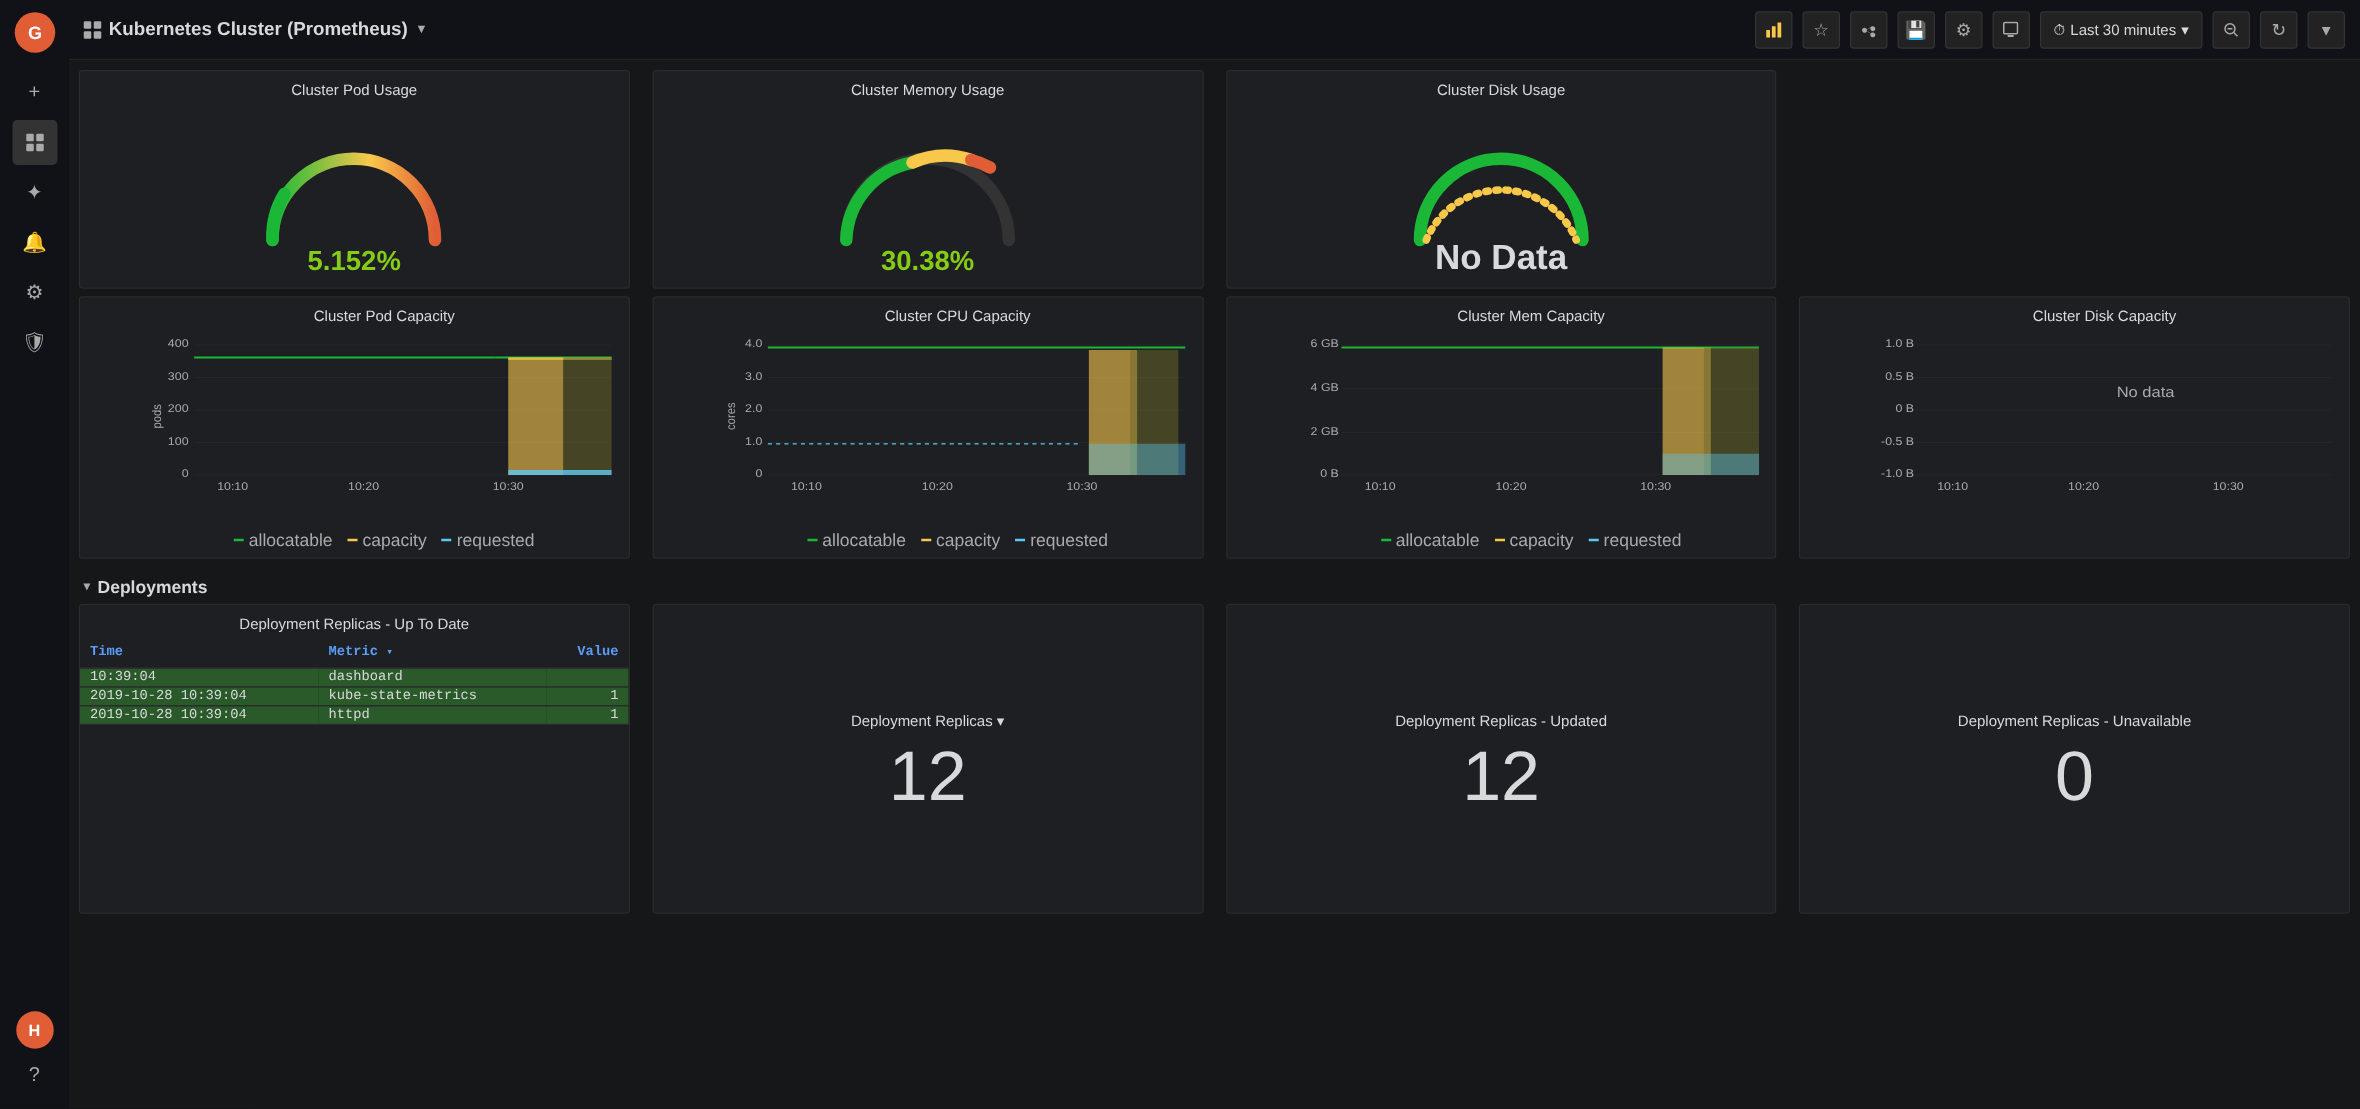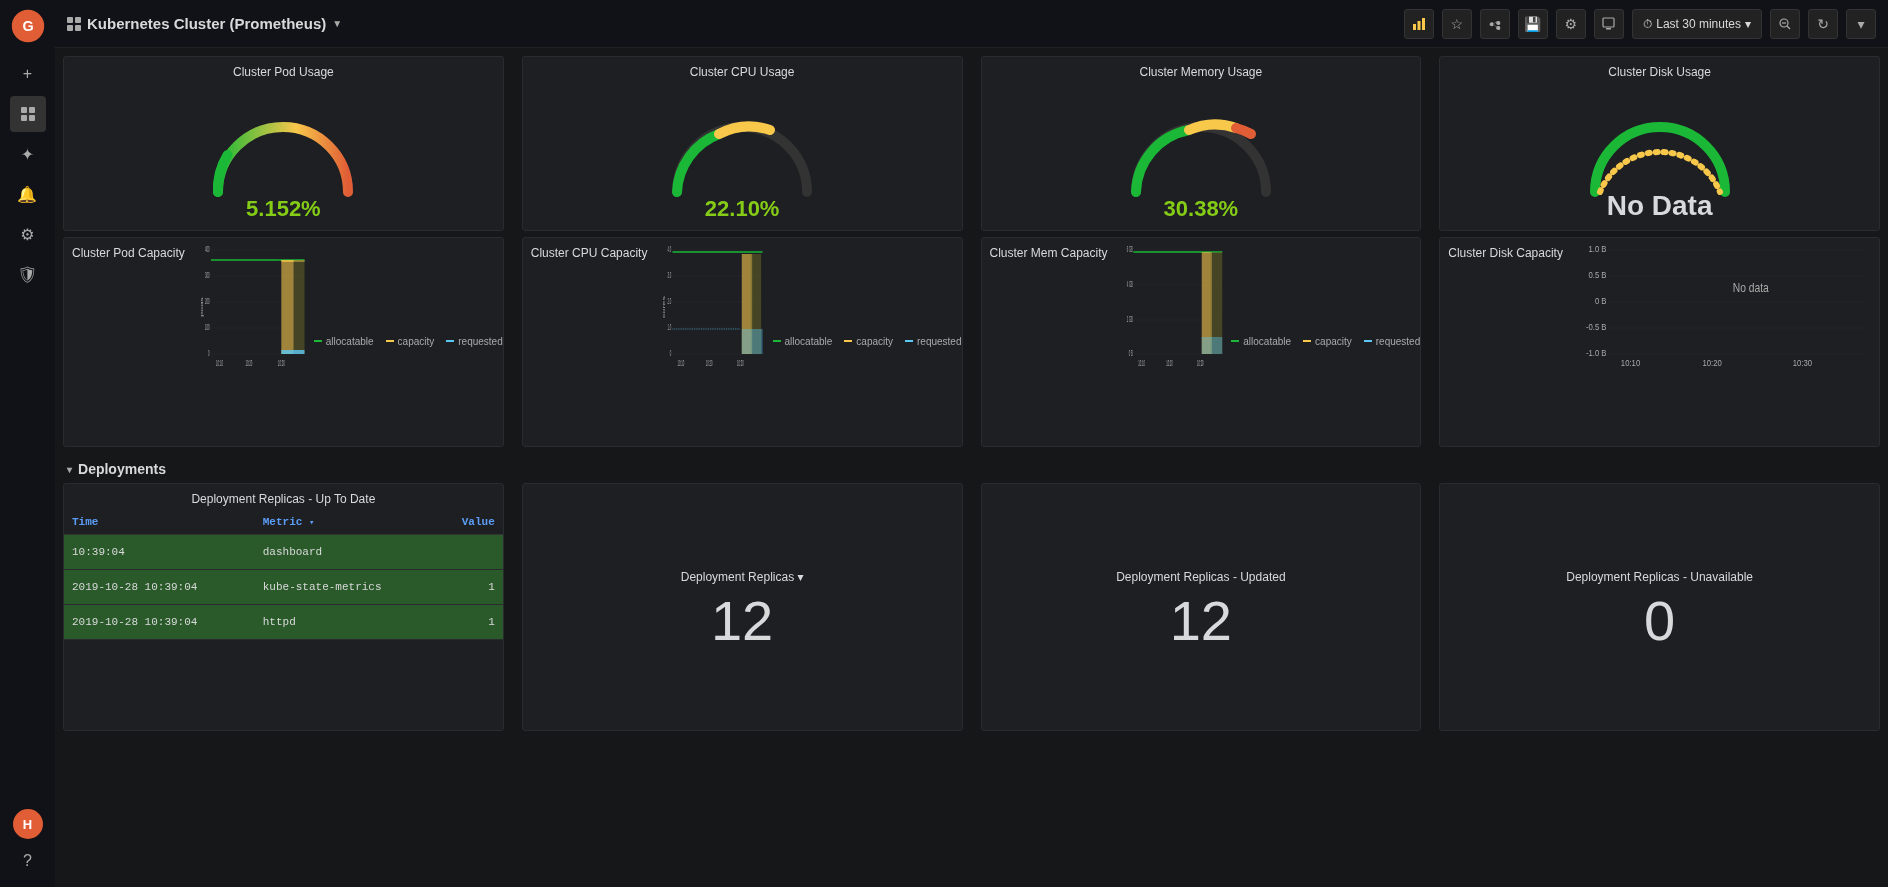--- a/index.html
+++ b/index.html
@@ -191,39 +191,40 @@
     .no-data-value {
       font-size: 28px;
       font-weight: 700;
       color: #d8d9da;
     }
 
     
     .chart-panel {
       height: 210px;
       display: flex;
-      flex-direction: row;
+      flex-direction: column;
+      padding-left: 48px;
     }
     .chart-area {
       flex: 1;
       padding: 4px 8px 0;
       position: relative;
     }
     .chart-footer {
       display: flex;
       justify-content: center;
       gap: 12px;
       padding: 4px 0 6px;
       flex-wrap: wrap;
     }
     .legend-item {
       display: flex;
       align-items: center;
       gap: 4px;
-      font-size: 10px;
+      font-size: 14px;
       color: #aaa;
     }
     .legend-dot {
       width: 8px;
       height: 2px;
     }
 
     
     .section-header {
       display: flex;
@@ -260,21 +261,21 @@
       font-size: 11px;
       font-weight: 600;
       border-bottom: 1px solid #333;
     }
     th.time-col { color: #5b9cf6; }
     th.metric-col { color: #5b9cf6; }
     th.value-col { color: #5b9cf6; text-align: right; }
     .sort-icon { font-size: 9px; }
     tbody tr { border-bottom: 1px solid #2a2b2e; }
     tbody td {
-      padding: 11px 8px;
+      padding: 1px 8px;
       font-size: 11px;
     }
     .td-value { text-align: right; }
     .row-highlight td { background: #2a5a2a; }
 
     
     .big-number-panel {
       height: 248px;
       display: flex;
       flex-direction: column;
@@ -412,31 +413,20 @@
                 <stop offset="0%" stop-color="#1ab836"></stop>
                 <stop offset="60%" stop-color="#f8c84b"></stop>
                 <stop offset="100%" stop-color="#e05d35"></stop>
               </linearGradient>
             </defs>
           </svg>
           <div class="gauge-value">5.152%</div>
         </div>
       </div>
 
-      <div class="panel gauge-panel">
-        <div class="panel-title">Cluster CPU Usage</div>
-        <div class="gauge-container">
-          <svg class="gauge-svg" viewBox="0 0 160 90">
-            <path d="M 15 80 A 65 65 0 0 1 145 80" fill="none" stroke="#333" stroke-width="10" stroke-linecap="round"></path>
-            <path d="M 15 80 A 65 65 0 0 1 57 22" fill="none" stroke="#1ab836" stroke-width="10" stroke-linecap="round"></path>
-            <path d="M 57 22 A 65 65 0 0 1 108 18" fill="none" stroke="#f8c84b" stroke-width="10" stroke-linecap="round"></path>
-          </svg>
-          <div class="gauge-value">22.10%</div>
-        </div>
-      </div>
 
       <div class="panel gauge-panel">
         <div class="panel-title">Cluster Memory Usage</div>
         <div class="gauge-container">
           <svg class="gauge-svg" viewBox="0 0 160 90">
             <path d="M 15 80 A 65 65 0 0 1 145 80" fill="none" stroke="#333" stroke-width="10" stroke-linecap="round"></path>
             <path d="M 15 80 A 65 65 0 0 1 68 18" fill="none" stroke="#1ab836" stroke-width="10" stroke-linecap="round"></path>
             <path d="M 68 18 A 65 65 0 0 1 115 16" fill="none" stroke="#f8c84b" stroke-width="10" stroke-linecap="round"></path>
             <path d="M 115 16 A 65 65 0 0 1 130 22" fill="none" stroke="#e05d35" stroke-width="10" stroke-linecap="round"></path>
           </svg>

